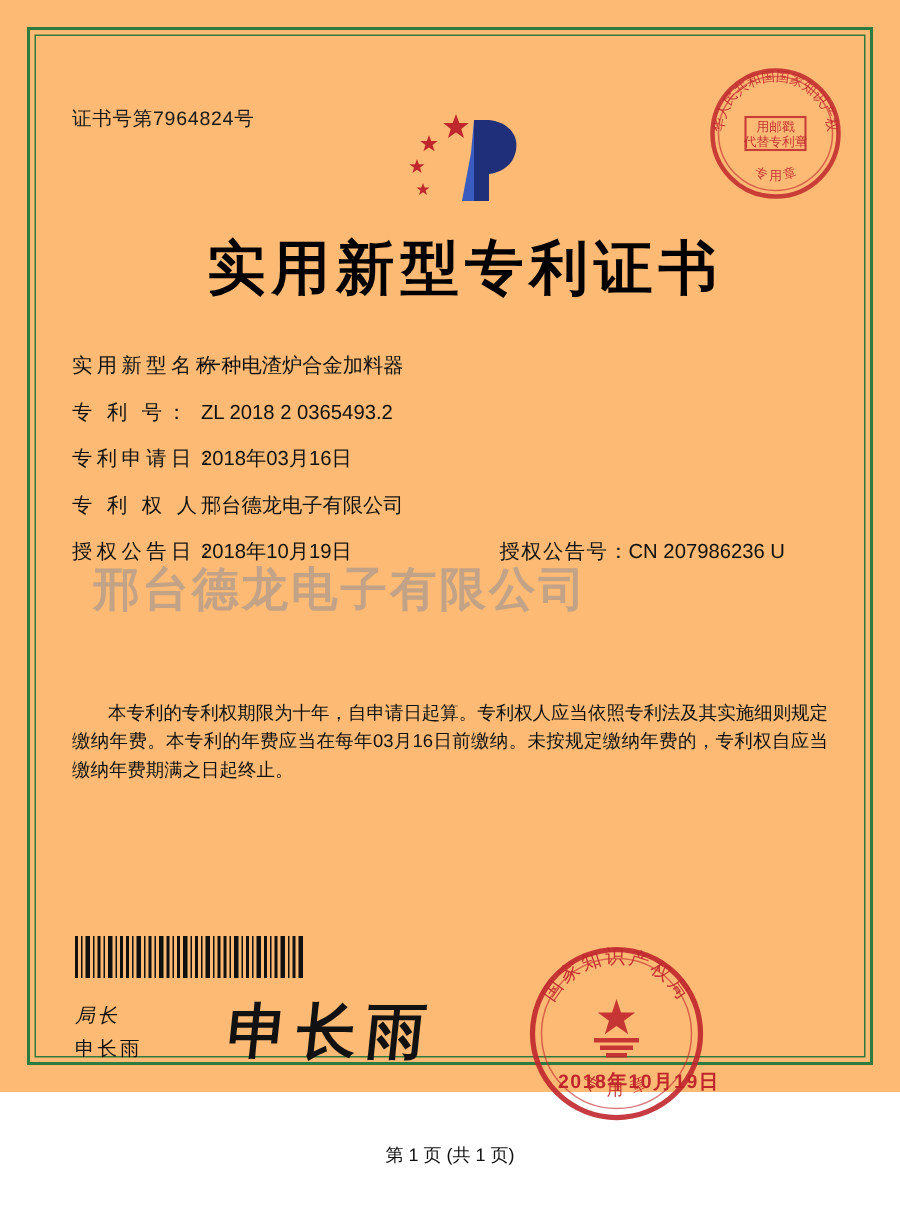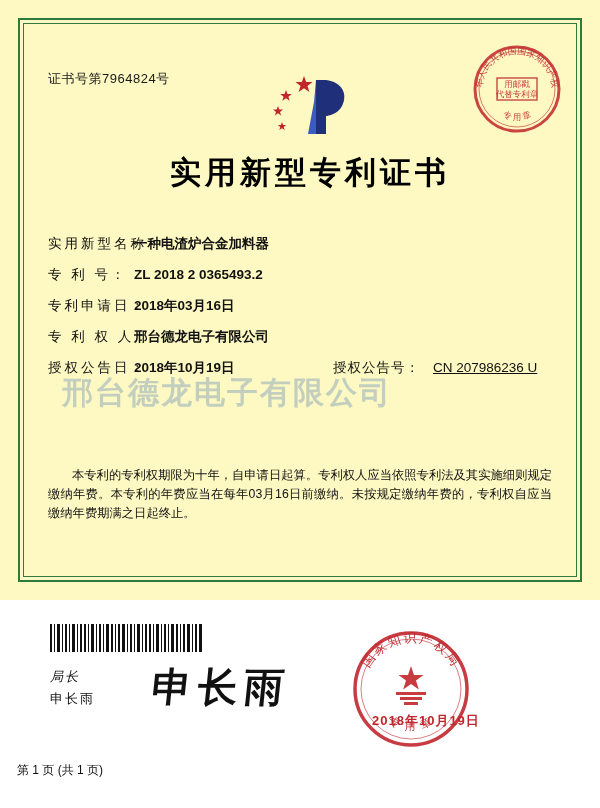--- a/index.html
+++ b/index.html
@@ -10,22 +10,22 @@
   body {
     width: 600px;
     height: 808px;
     font-family: "Liberation Sans", sans-serif;
     color: #111;
     overflow: hidden;
   }
   .page {
     position: relative;
     width: 600px;
-    height: 600px;
-    background: #fef9c3;
+    height: 728px;
+    background: #fdba74;
     box-sizing: border-box;
   }
   
   .border-outer {
     position: absolute;
     left: 18px;
     top: 18px;
     right: 18px;
     bottom: 18px;
     border: 2px solid #2f7a3f;
@@ -71,21 +71,21 @@
 
   
   .title {
     position: absolute;
     left: 0;
     right: 0;
     top: 152px;
     text-align: center;
     font-family: "Liberation Serif", serif;
     font-weight: bold;
-    font-size: 31px;
+    font-size: 39px;
     letter-spacing: 4px;
     color: #000;
     padding-left: 20px;
   }
 
   
   .fields {
     position: absolute;
     left: 48px;
     top: 228px;
@@ -99,31 +99,29 @@
     line-height: 31px;
     white-space: nowrap;
   }
   .field-label {
     display: inline-block;
     width: 86px;
     letter-spacing: 3px;
   }
   .field-value {
     display: inline-block;
-    font-weight: bold;
   }
   .field-row.two-col .right-label {
     position: absolute;
     left: 285px;
     letter-spacing: 1px;
   }
   .field-row.two-col .right-value {
     position: absolute;
-    left: 385px;
-    text-decoration: underline;
+    left: 371px;
   }
 
   
   .watermark {
     position: absolute;
     left: 62px;
     top: 372px;
     font-family: "Liberation Serif", serif;
     font-size: 31px;
     font-weight: bold;
@@ -200,23 +198,24 @@
     top: 712px;
     font-size: 13px;
     color: #c0272d;
     letter-spacing: 1px;
     font-weight: bold;
   }
 
   
   .footer {
     position: absolute;
-    left: 17px;
+    left: 0;
     right: 0;
     top: 762px;
+    text-align: center;
     font-size: 12px;
     color: #111;
   }
 </style>
 </head>
 <body>
 
 <div class="page">
 
   <div class="border-outer"></div>

